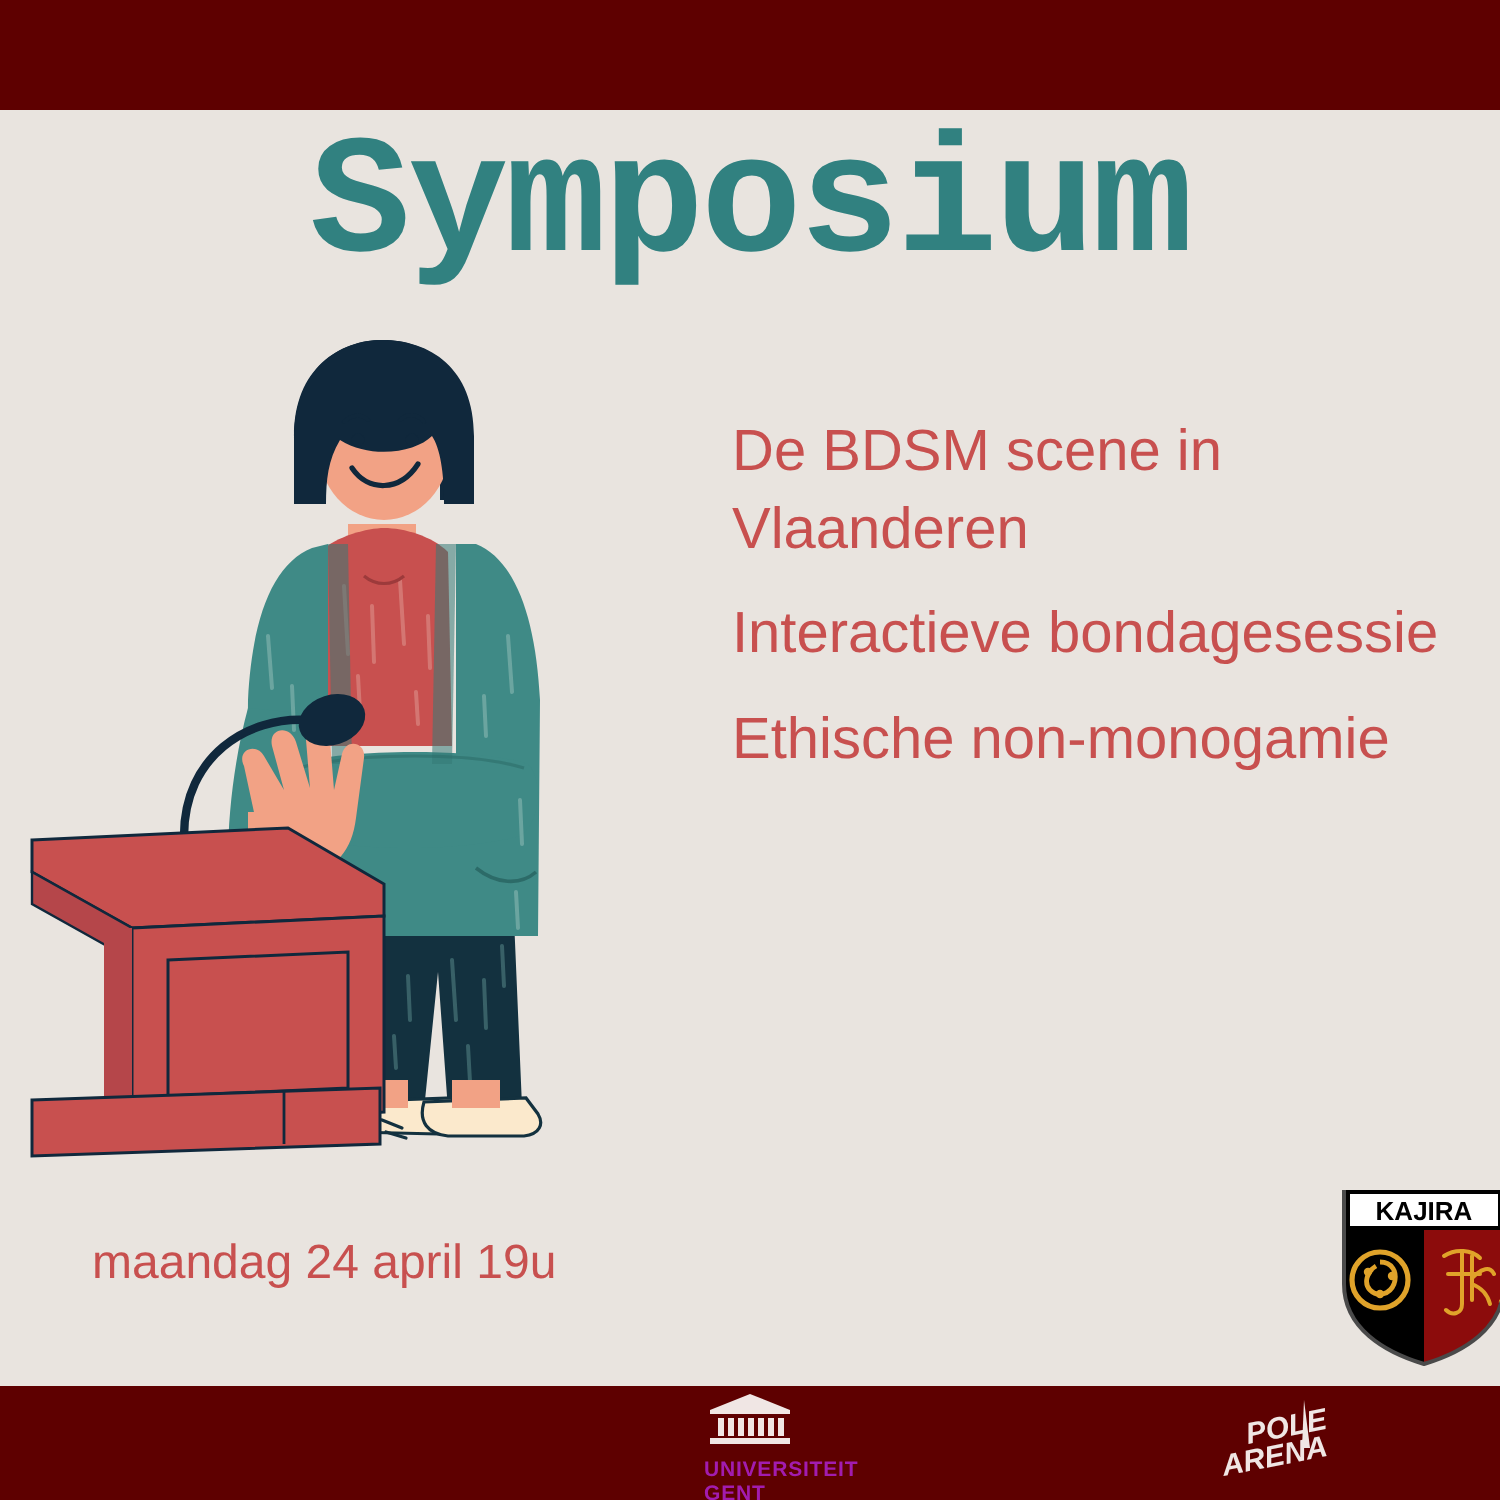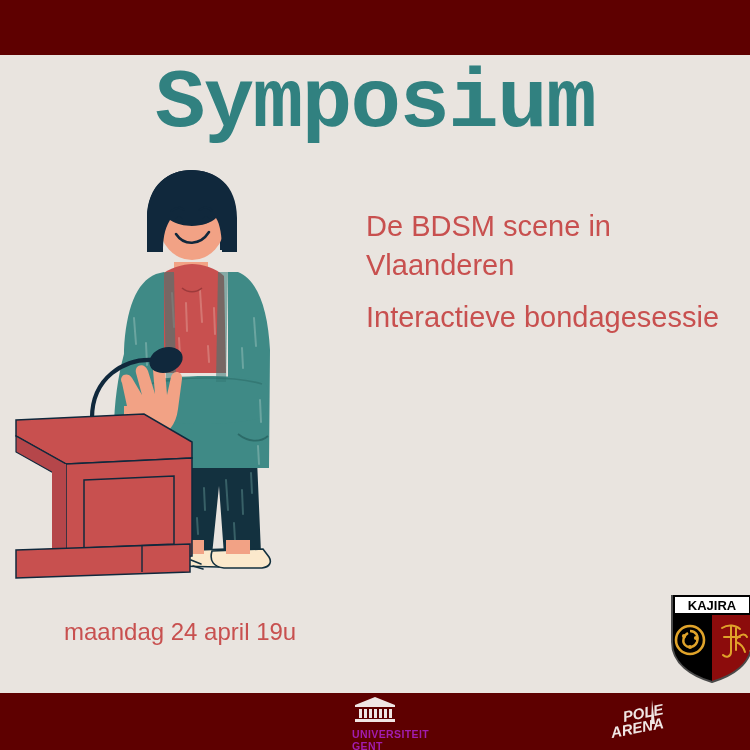--- a/index.html
+++ b/index.html
@@ -57,21 +57,20 @@
   }
   .topic:last-child { margin-bottom: 0; }
 
   
   #date-text {
     position: absolute;
     left: 46px;
     top: 618px;
     color: #c8504f;
     font-size: 24px;
-    margin-left: 18px;
   }
 
   
   #illustration {
     position: absolute;
     left: 14px;
     top: 168px;
     width: 270px;
     height: 420px;
   }
@@ -223,20 +222,21 @@
 
         <path d="M2,382 L176,376 L176,404 L2,410 Z" fill="#c8504f" stroke="#10283c" stroke-width="1.5"></path>
         <path d="M128,377 L128,404" stroke="#10283c" stroke-width="1.4"></path>
       </g>
     </svg>
   </div>
 
   <div id="topics">
     <div class="topic">De BDSM scene in Vlaanderen</div>
     <div class="topic">Interactieve bondagesessie</div>
+    <div class="topic">Ethische non-monogamie</div>
   </div>
 
   <div id="date-text">maandag 24 april 19u</div>
 
   <div id="kajira-logo">
     <svg viewBox="0 0 92 96" width="92" height="96" xmlns="http://www.w3.org/2000/svg">
       <defs>
         <clipPath id="shieldClip">
           <path d="M6,6 L86,6 L86,52 C86,74 66,86 46,92 C26,86 6,74 6,52 Z"></path>
         </clipPath>

